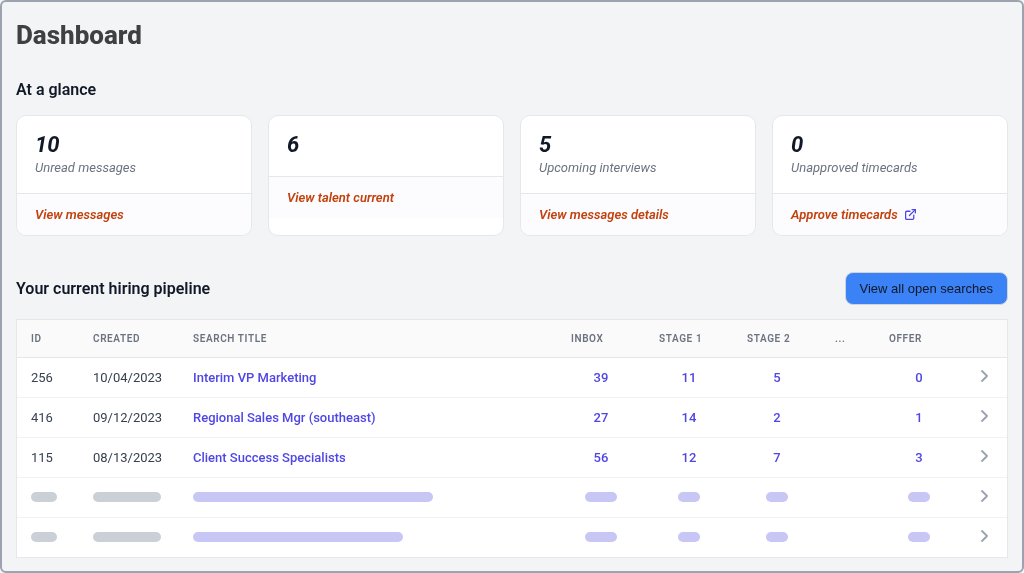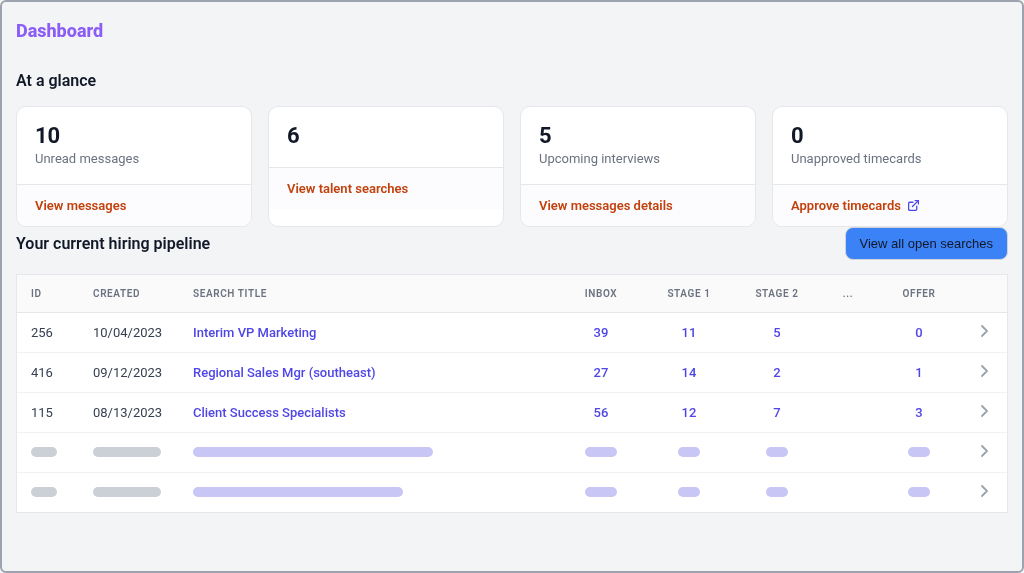--- a/index.html
+++ b/index.html
@@ -8,35 +8,37 @@
     background: #f3f4f6;
     color: #111827;
     width: 1024px;
     height: 573px;
     border: 2px solid #9ca3af;
     border-radius: 6px;
     padding: 14px 14px 0 14px;
     overflow: hidden;
   }
   .page-title {
-    font-size: 18px;
+    font-size: 26px;
     font-weight: 800;
-    color: #8b5cf6;
+    color: #404040;
     margin-top: 4px;
     margin-bottom: 30px;
   }
   .section-title {
     font-size: 16px;
     font-weight: 600;
     color: #111827;
     margin-bottom: 16px;
   }
   .glance-row {
     display: flex;
     gap: 16px;
+    margin-bottom: 36px;
+    font-style: italic;
   }
   .stat-card {
     flex: 1;
     background: #ffffff;
     border: 1px solid #e5e7eb;
     border-radius: 10px;
     display: flex;
     flex-direction: column;
     overflow: hidden;
   }
@@ -113,21 +115,21 @@
     font-size: 10px;
     font-weight: 600;
     letter-spacing: 0.06em;
     color: #6b7280;
     text-align: left;
     padding: 13px 14px;
     border-bottom: 1px solid #e5e7eb;
     background: #fafafa;
     text-transform: uppercase;
   }
-  thead th.center { text-align: center; }
+  thead th.center { }
   tbody td {
     font-size: 13px;
     padding: 12px 14px;
     border-bottom: 1px solid #f1f2f4;
     color: #374151;
     vertical-align: middle;
   }
   tbody tr:last-child td { border-bottom: none; }
   td.center { text-align: center; }
   .title-link { color: #4f46e5; font-weight: 500; cursor: pointer; }
@@ -175,21 +177,21 @@
     <div class="stat-footer">
       <a class="stat-link">View messages</a>
     </div>
   </div>
 
   <div class="stat-card">
     <div class="stat-body">
       <div class="stat-value">6</div>
     </div>
     <div class="stat-footer">
-      <a class="stat-link">View talent searches</a>
+      <a class="stat-link">View talent current</a>
     </div>
   </div>
 
   <div class="stat-card">
     <div class="stat-body">
       <div class="stat-value">5</div>
       <div class="stat-label">Upcoming interviews</div>
     </div>
     <div class="stat-footer">
       <a class="stat-link">View messages details</a>

